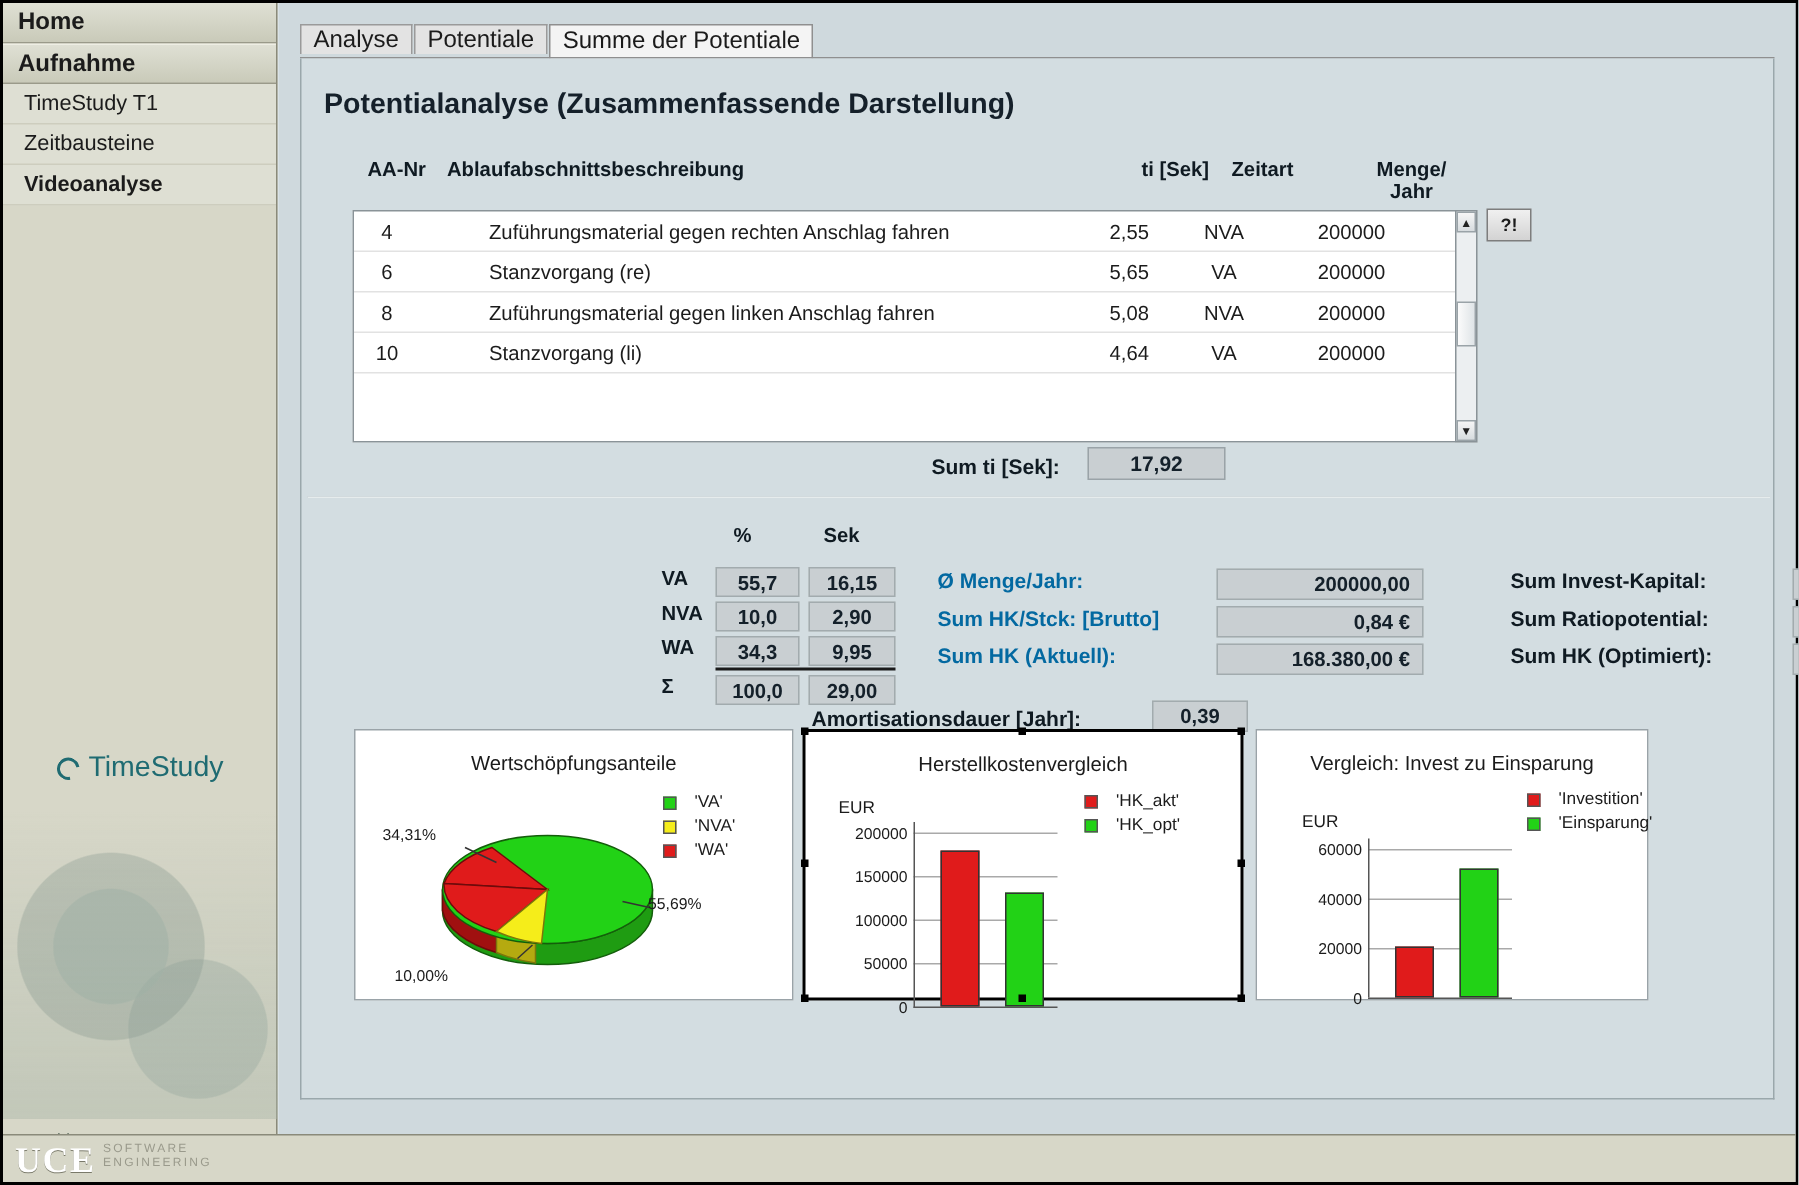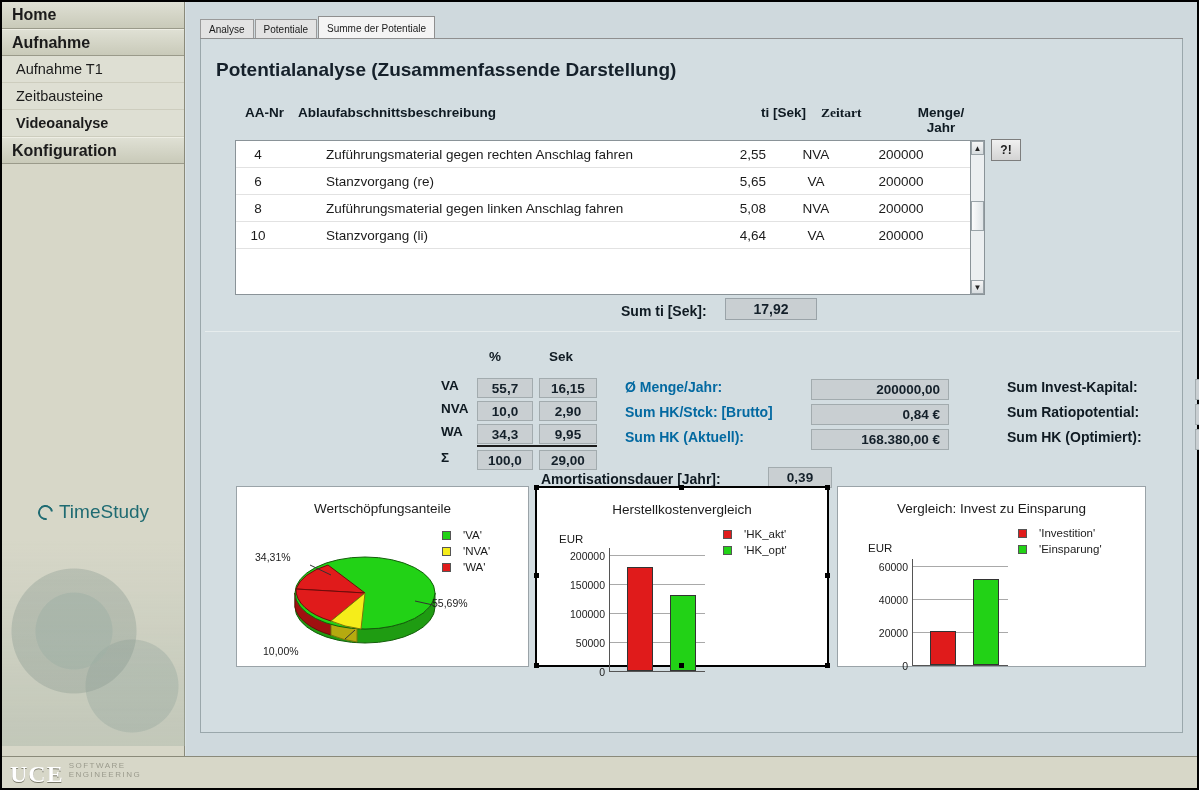--- a/index.html
+++ b/index.html
@@ -94,22 +94,22 @@
 
   
   #content {
     position: absolute; left: 184px; top: 0;
     width: 1011px; height: 754px;
     background: #cfd9dd;
   }
   #tabstrip {
     position: absolute; left: 14px; top: 14px;
     height: 23px;
-    display: flex; align-items: flex-end;
-    font-size: 10px;
+    display: flex; 
+    font-size: 16px;
   }
   .tab {
     height: 20px;
     padding: 0 8px;
     display: flex; align-items: center;
     background: #e3e3e3;
     border: 1px solid #9a9a9a;
     border-bottom: none;
     margin-right: 1px;
     color: #1b1b1b;
@@ -139,21 +139,21 @@
   }
 
   
   .thead {
     position: absolute; top: 66px;
     font-size: 13.5px; font-weight: bold; color: #0f1a22;
   }
   #th-aanr { left: 44px; }
   #th-desc { left: 97px; }
   #th-ti { left: 560px; }
-  #th-zeitart { left: 620px; font-family: Liberation Serif, serif; }
+  #th-zeitart { left: 620px; }
   #th-menge { left: 700px; text-align: center; width: 80px; line-height: 15px; }
 
   #grid {
     position: absolute; left: 34px; top: 101px;
     width: 750px; height: 155px;
     background: #ffffff;
     border: 1px solid #8a9398;
   }
   .row {
     position: relative;
@@ -292,21 +292,21 @@
 
   
   .chart-box {
     position: absolute;
     top: 447px; height: 181px;
     background: #ffffff;
     border: 1px solid #9aa3a8;
   }
   #chart1 { left: 35px; width: 293px; }
   #chart2 { left: 334px; width: 294px; border: 2px solid #000; }
-  #chart3 { left: 636px; width: 309px; }
+  #chart3 { left: 636px; width: 262px; }
   .chart-title {
     position: absolute; top: 14px; width: 100%;
     text-align: center;
     font-size: 13.5px; color: #1b1b1b;
   }
   .legend {
     position: absolute;
     font-size: 11.5px; color: #1b1b1b;
   }
   .legend .li { display: flex; align-items: center; gap: 12px; margin-bottom: 4px; }
@@ -341,33 +341,30 @@
     <div class="nav-header first">
       <span>Home</span>
     </div>
 
     <div class="nav-header">
       <span>Aufnahme</span>
     </div>
 
     <div class="nav-group">
       <div class="nav-item">
-        <span>Aufnahme T1</span>
+        <span>TimeStudy T1</span>
       </div>
       <div class="nav-item">
         <span>Zeitbausteine</span>
       </div>
       <div class="nav-item bold">
         <span>Videoanalyse</span>
       </div>
     </div>
 
-    <div class="nav-header">
-      <span>Konfiguration</span>
-    </div>
 
     <div id="sidebar-watermark"></div>
 
     <div id="logo-area">
       <span class="ring"></span>
       <span>TimeStudy</span>
     </div>
 
     <div id="blog-link">
       <span>blog</span>

